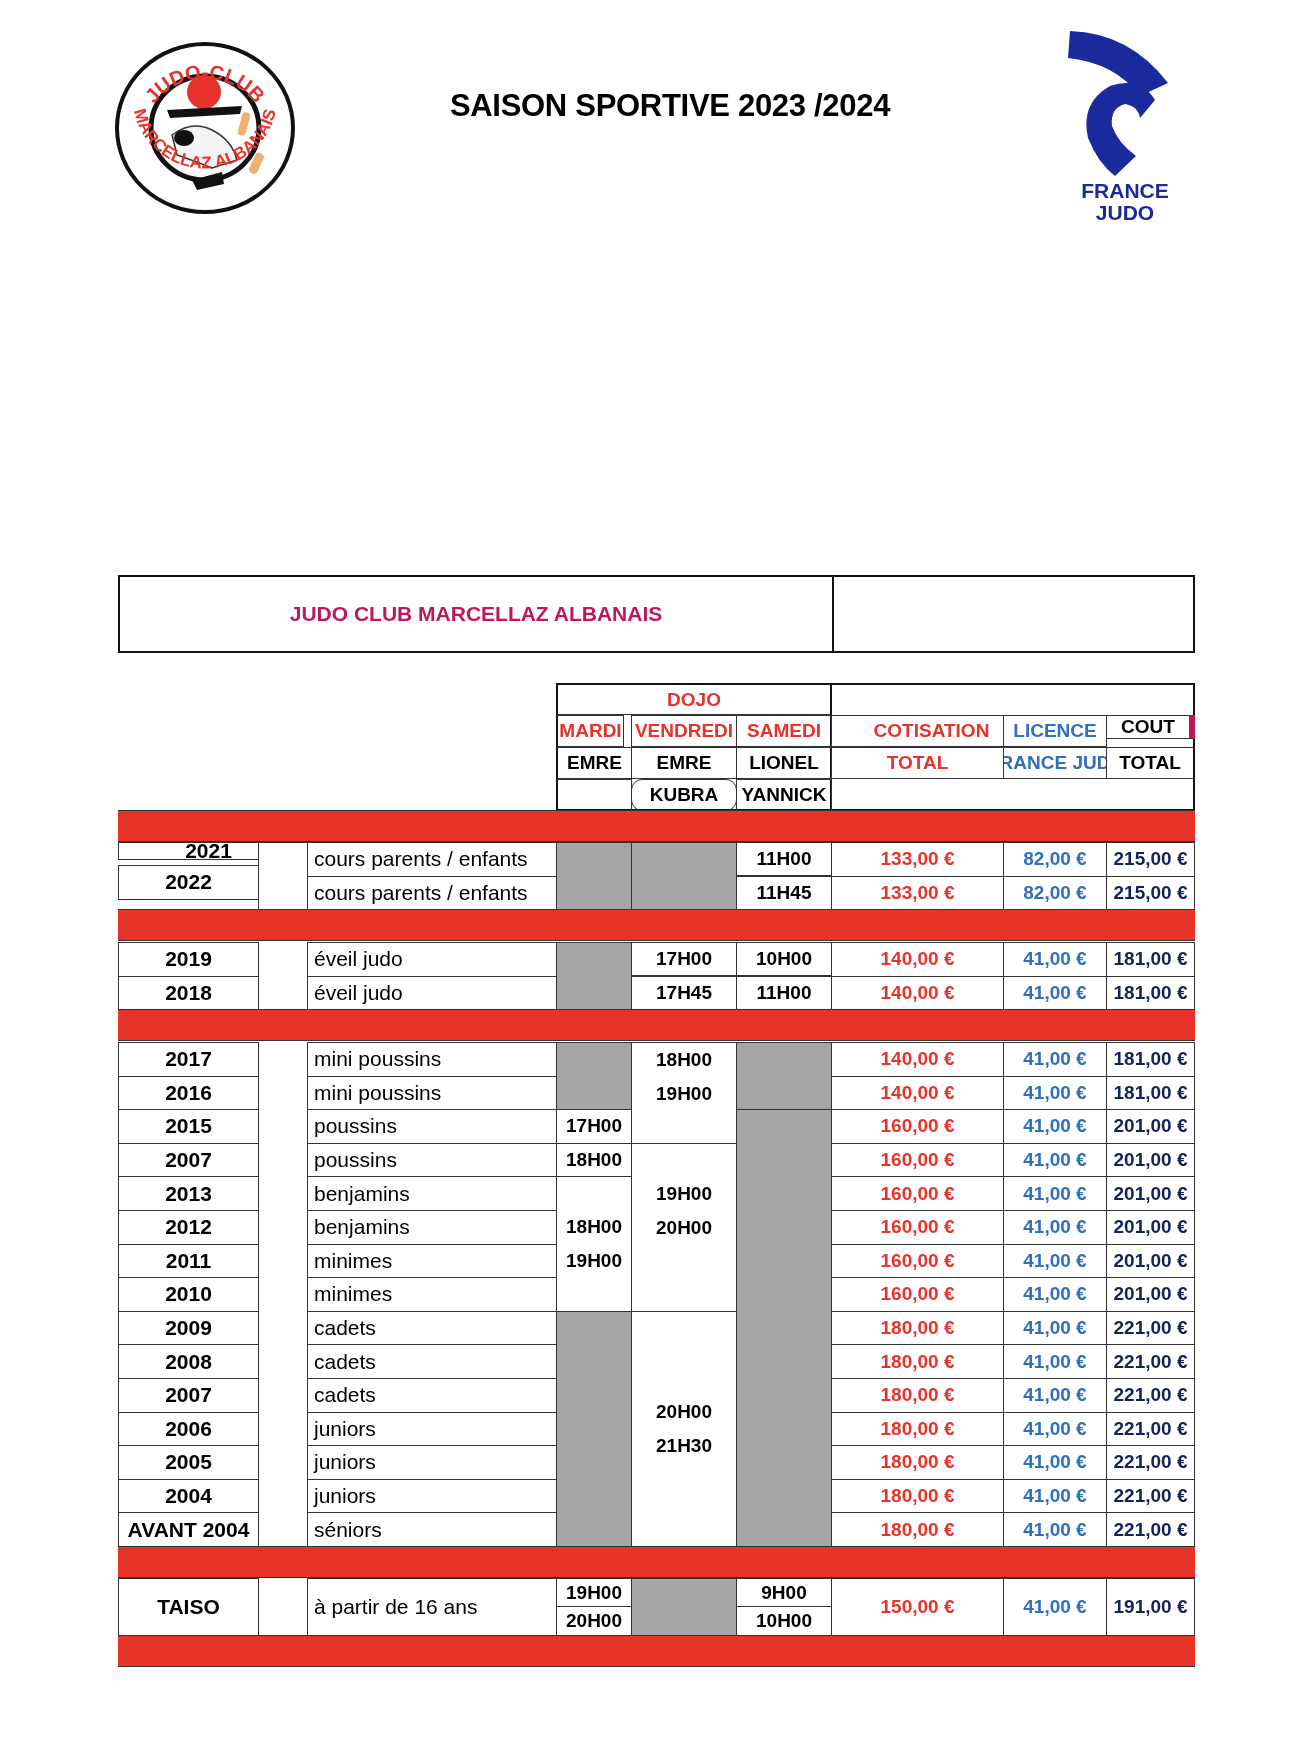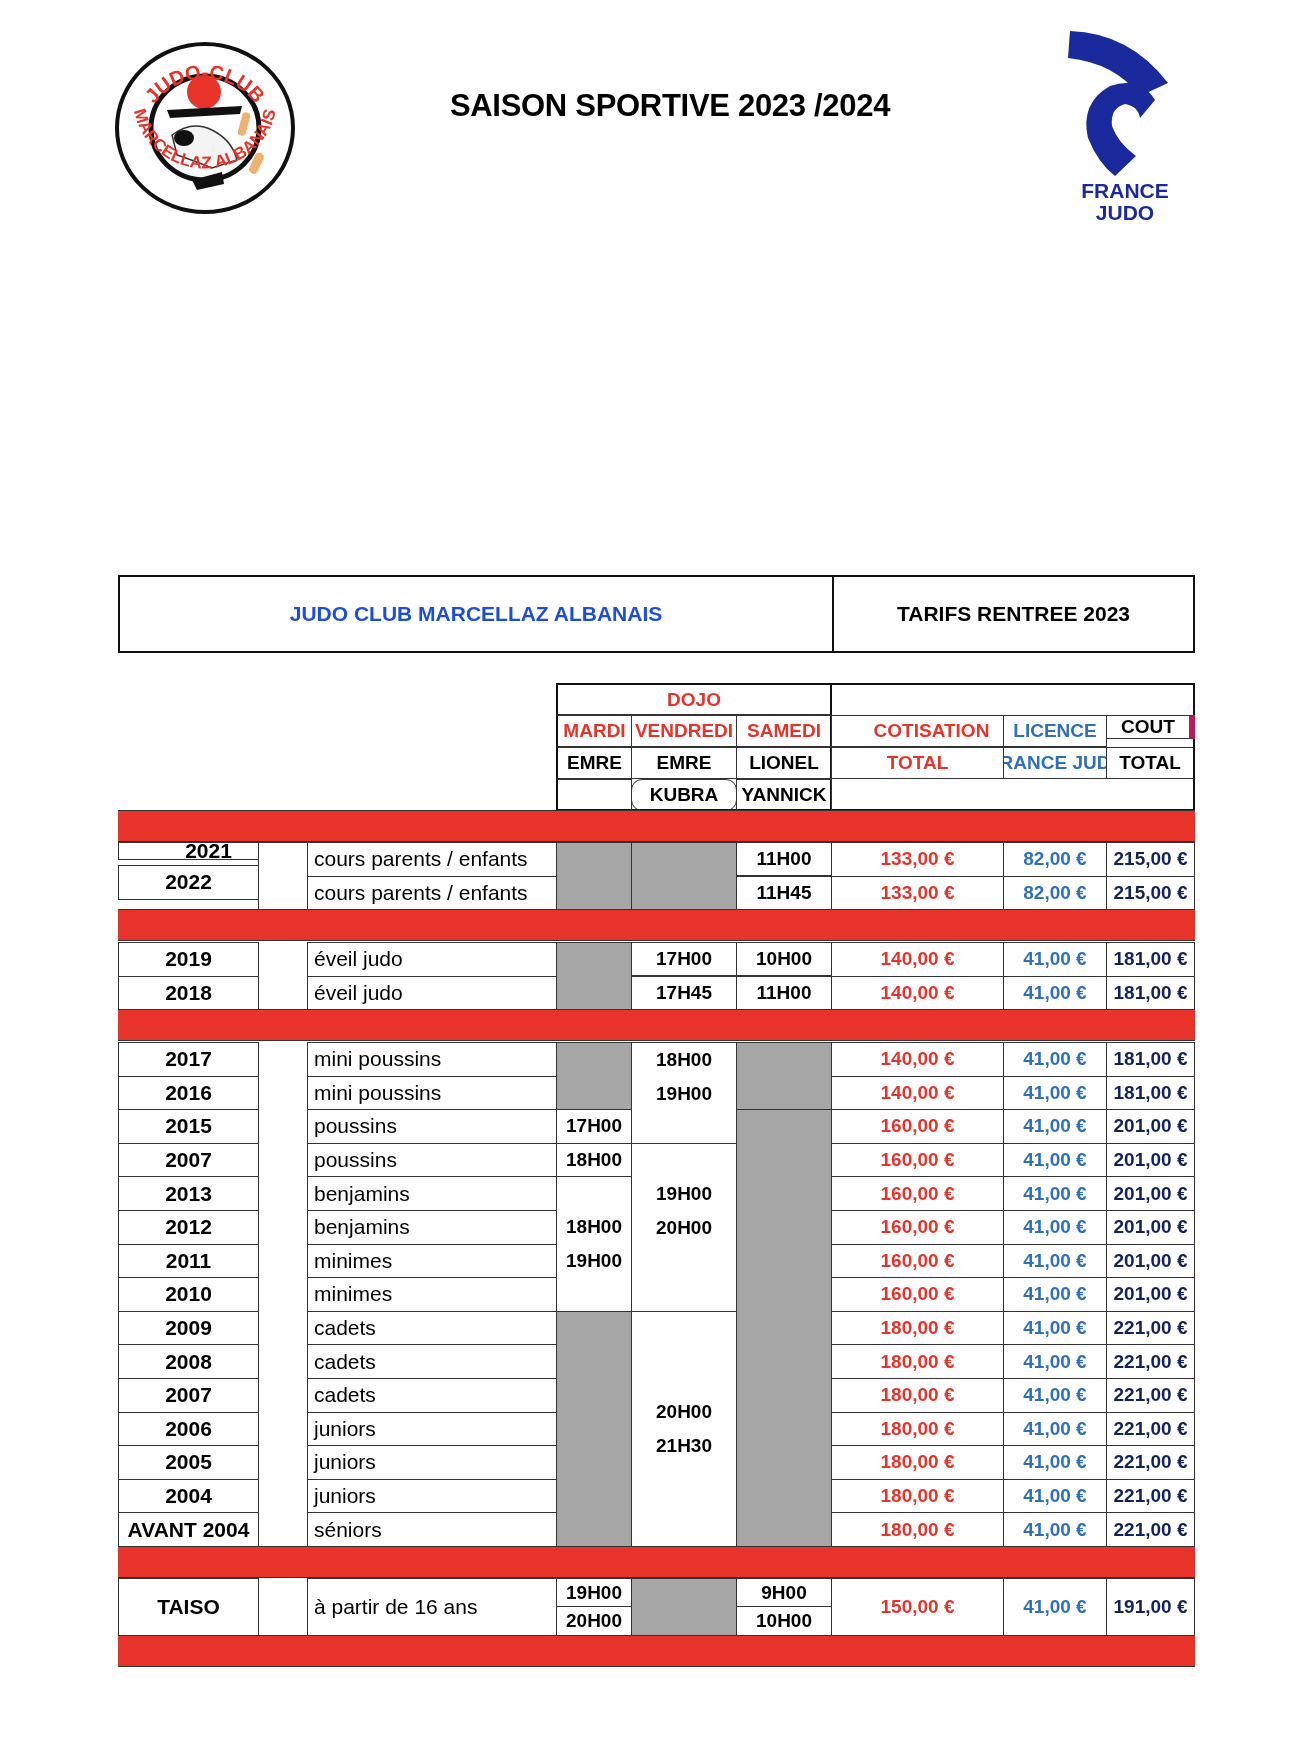--- a/index.html
+++ b/index.html
@@ -5,21 +5,21 @@
   html, body { margin:0; padding:0; background:#fff; }
   body { width:1316px; height:1752px; position:relative; overflow:hidden;
          font-family:"Liberation Sans", "DejaVu Sans", sans-serif; color:#000; }
   .abs { position:absolute; box-sizing:border-box; }
   .title { left:420px; top:88px; width:500px; text-align:center; font-weight:bold; font-size:31px; letter-spacing:-0.3px; }
   .logo-left { left:112px; top:40px; width:186px; height:176px; }
   .logo-right { left:1060px; top:28px; width:130px; height:200px; }
   .fj-text { position:absolute; left:0; width:130px; text-align:center; color:#1a2a9c; font-weight:bold; font-size:21px; line-height:21px; }
 
   .tbox { left:118px; top:575px; width:1077px; height:78px; border:2.5px solid #111; display:flex; }
-  .tbox .l { width:712px; border-right:2px solid #111; display:flex; align-items:center; justify-content:center; color:#1d4ed8; font-weight:bold; font-size:21px; }
+  .tbox .l { width:712px; border-right:2px solid #111; display:flex; align-items:center; justify-content:center; color:#be185d; font-weight:bold; font-size:21px; }
   .tbox .r { flex:1; display:flex; align-items:center; justify-content:center; font-weight:bold; font-size:21px; }
 
   .cell { position:absolute; box-sizing:border-box; display:flex; align-items:center; justify-content:center; font-size:19px; font-weight:bold; }
   .b { border:1px solid #333; }
   .red { color:#e8332a; }
   .blue { color:#2f6fbe; }
   .navy { color:#14225a; }
   .gray { background:#a6a6a6; }
   .bar { position:absolute; left:118px; width:1077px; height:32px; background:#e8332a; box-sizing:border-box; border-top:1px solid #333; border-bottom:1px solid #333; }
   .cat { justify-content:flex-start; padding-left:6px; font-weight:normal; font-size:21px; }
@@ -54,28 +54,27 @@
   <svg width="130" height="150" viewBox="0 0 130 150">
     <path d="M10 3 Q70 5 108 55 L80 68 Q55 35 8 30 Z" fill="#1a2a9c"></path>
     <path d="M95 72 Q80 48 50 58 Q20 75 28 110 Q38 135 55 148 L76 128 Q58 115 52 98 Q50 80 65 76 Q78 78 80 90 Z" fill="#1a2a9c"></path>
   </svg>
   <div class="fj-text" style="top:152px;">FRANCE</div>
   <div class="fj-text" style="top:174px;">JUDO</div>
 </div>
 
 <div class="abs tbox">
   <div class="l">JUDO CLUB MARCELLAZ ALBANAIS</div>
-  <div class="r">TARIFS RENTREE 2023</div>
 </div>
 
 <div class="cell" style="left:556px;top:683px;width:639px;height:128px;border:2.5px solid #111;"></div>
 <div class="cell red" style="left:556px;top:683px;width:276px;height:32px;border:2px solid #111;border-bottom:1px solid #333;">DOJO</div>
 <div class="cell" style="left:830px;top:683px;width:2px;height:128px;background:#111;"></div>
 
-<div class="cell b red" style="left:556px;top:715px;width:76px;height:32px;border-left:2px solid #111;">MARDI</div>
+<div class="cell b red" style="left:556px;top:715px;width:68px;height:32px;border-left:2px solid #111;">MARDI</div>
 <div class="cell b red" style="left:631px;top:715px;width:106px;height:32px;">VENDREDI</div>
 <div class="cell b red" style="left:736px;top:715px;width:96px;height:32px;">SAMEDI</div>
 <div class="cell b red" style="left:831px;top:715px;width:173px;height:32px;padding-left:28px;">COTISATION</div>
 <div class="cell b blue" style="left:1003px;top:715px;width:104px;height:32px;">LICENCE</div>
 <div class="cell b" style="left:1106px;top:715px;width:89px;height:24px;border-right:6px solid #be185d;text-align:center;">COUT</div>
 
 <div class="cell b" style="left:556px;top:747px;width:76px;height:32px;border-left:2px solid #111;">EMRE</div>
 <div class="cell b" style="left:631px;top:747px;width:106px;height:32px;">EMRE</div>
 <div class="cell b" style="left:736px;top:747px;width:96px;height:32px;">LIONEL</div>
 <div class="cell b red" style="left:831px;top:747px;width:173px;height:32px;">TOTAL</div>

